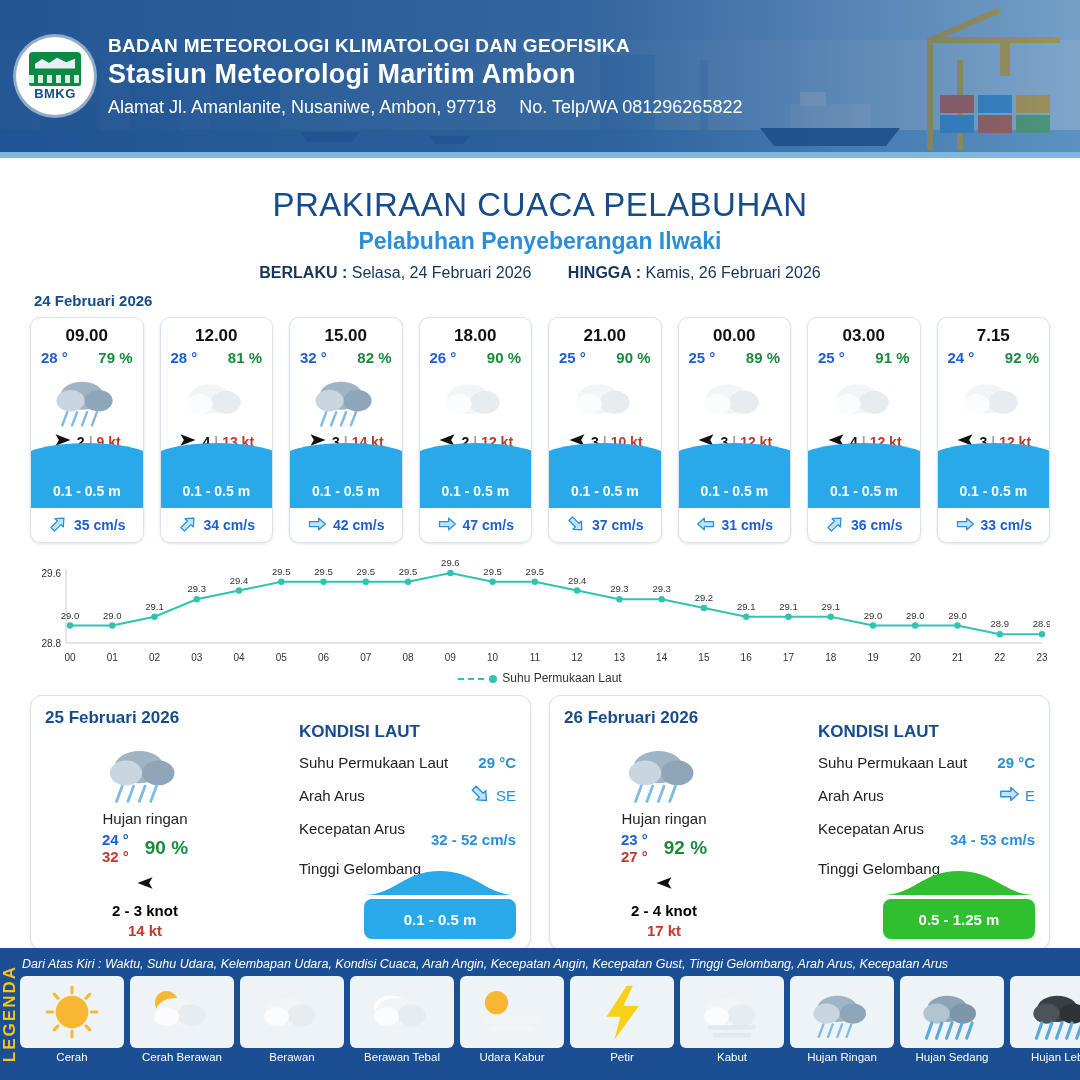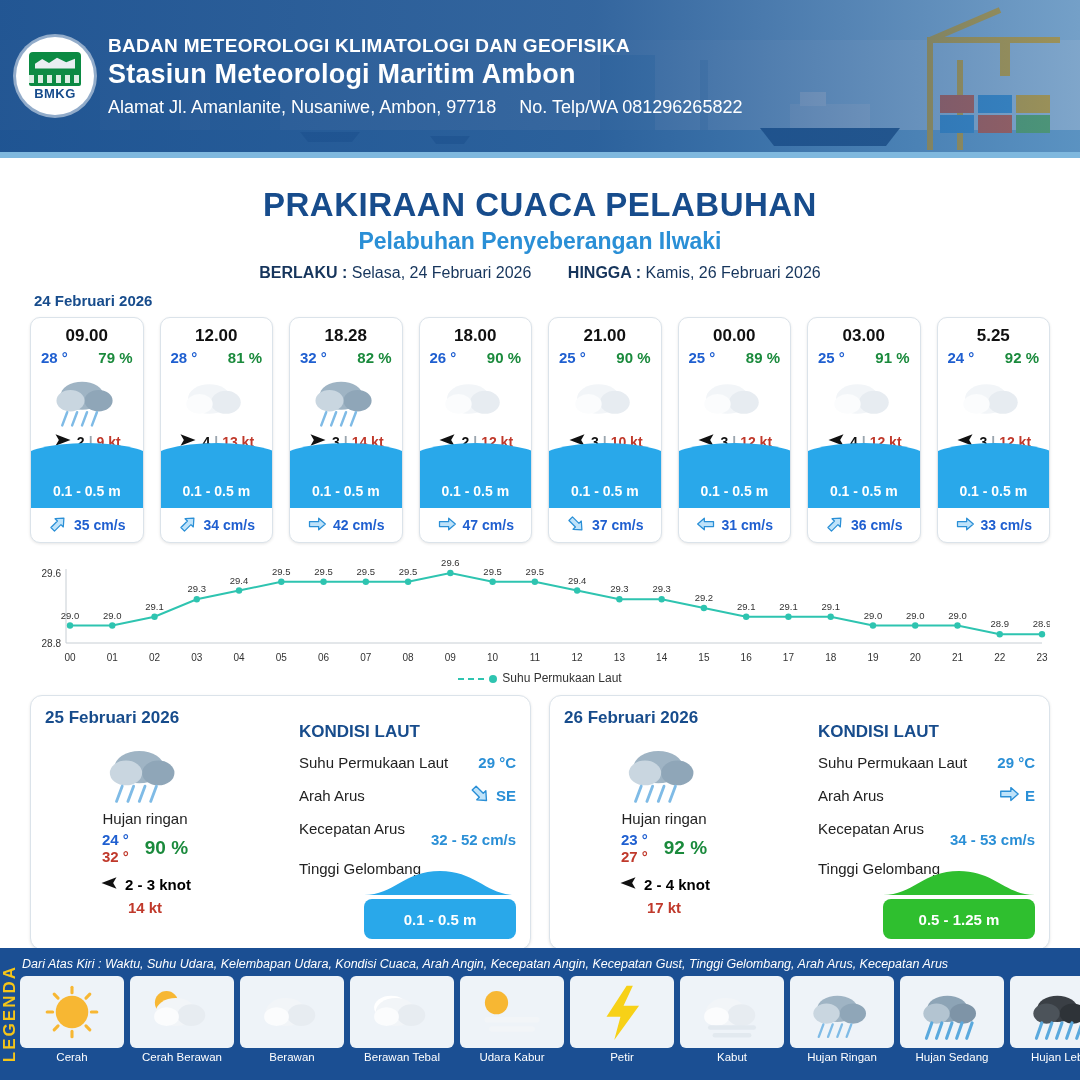--- a/index.html
+++ b/index.html
@@ -48,21 +48,21 @@
   }
   .logo-text { font-size: 13px; font-weight: bold; color:#174c8c; letter-spacing:.5px; margin-top:0;}
   .hdr-texts { color:#ffffff; }
   .hdr-line1 { font-size: 19px; font-weight: bold; letter-spacing: .3px; }
   .hdr-line2 { font-size: 27px; font-weight: bold; margin-top: 2px; letter-spacing:.2px;}
   .hdr-line3 { font-size: 18px; margin-top: 7px; }
   .hdr-line3 .telp { margin-left: 18px; }
 
   
   .title-wrap { text-align:center; margin-top: 14px; }
-  .title1 { font-size: 33px; font-weight: bold; color:#174c8c; letter-spacing:.5px;margin-top:28px; }
+  .title1 { font-size: 33px; font-weight: normal; color:#174c8c; letter-spacing:.5px;margin-top:28px; }
   .title2 { font-size: 23px; font-weight: bold; color:#2a8fd6; margin-top: 4px; }
   .validity { text-align:center; margin-top: 9px; font-size: 16px; color:#16355c; }
   .validity b { font-weight: bold; }
   .validity .grp { margin: 0 16px; }
 
   .date-label { margin: 10px 11px 4px 34px; font-size: 15px; font-weight: bold; color:#174c8c; }
 
   
   .cards {
     display: flex; gap: 16px; padding: 4px 30px; justify-content: space-between;
@@ -103,28 +103,28 @@
   .panels { display:flex; gap: 18px; padding: 0 30px; margin-top: 10px; }
   .panel { flex:1; background:#fff; border:1px solid #dbe3ea; border-radius: 12px; box-shadow:0 1px 3px rgba(0,0,0,.1); padding: 12px 14px 10px; display:flex; position:relative; height: 255px;}
   .p-left { width: 200px; text-align:center; }
   .p-date { font-size:17px; font-weight:bold; color:#174c8c; text-align:left; }
   .p-icon { height: 74px; display:flex; align-items:center; justify-content:center; margin-top:6px;}
   .p-cond { font-size:15px; color:#222; margin-top:2px;}
   .p-temps { display:flex; justify-content:center; align-items:center; gap:16px; margin-top:4px;}
   .p-tmin { font-size:15px; font-weight:bold; color:#1f5fd0; }
   .p-tmax { font-size:15px; font-weight:bold; color:#c0392b; }
   .p-hum { font-size:19px; font-weight:bold; color:#1a8a3c; }
-  .p-wind { display:flex; align-items:center; justify-content:center; gap:6px; margin-top:8px; font-size:15px; font-weight:bold;}
+  .p-wind { display:flex; align-items:center; justify-content:center; gap:6px; margin-top:8px; font-size:15px; font-weight:bold;flex-direction:column;}
   .p-gust { font-size:15px; font-weight:bold; color:#c0392b; margin-top:3px; }
   .p-right { flex:1; padding-left: 6px; position:relative;margin-left:48px;}
   .p-title { font-size:17px; font-weight:bold; color:#174c8c; margin-top:14px;}
   .row { display:flex; justify-content:space-between; align-items:center; margin-top:12px; font-size:15px; color:#222;}
   .row .val { color:#2a8fd6; font-weight:bold; }
   .row .valdark { color:#2a8fd6; font-weight:bold; }
-  .dir-val { display:flex; align-items:center; gap:5px; color:#2a8fd6; font-weight:bold; }
+  .dir-val { display:flex; align-items:center; gap:5px; color:#2a8fd6; font-weight:normal; }
   .wavebox { position:absolute; right:0; bottom:0; width:152px; }
   .wave-pill { height:40px; border-radius:8px; display:flex; align-items:center; justify-content:center; color:#fff; font-size:15px; font-weight:bold; }
   .wave-blue { background:#29a8ea; }
   .wave-green { background:#2fbf2f; }
   .wave-hump { height:26px; }
 
   
   .legend-wrap { position:absolute; left:0; bottom:0; width:1080px; height:132px; background:#1b4f93; display:flex; }
   .legend-side {
     width: 34px; background:#1b4f93; color:#f5c518; font-weight:bold; font-size:17px;
@@ -280,21 +280,21 @@
        <div class="wave-txt">0.1 - 0.5 m</div>
      </div>
      <div class="c-cur">
        <span><svg width="20" height="20" viewBox="0 0 24 24" style="transform:rotate(-45deg)">
     <path d="M3 9 L14 9 L14 5 L22 12 L14 19 L14 15 L3 15 Z" fill="#bfe3fa" stroke="#2a8fd6" stroke-width="1.5" stroke-linejoin="round"></path>
           </svg></span>
        <span>34 cm/s</span>
      </div>
     </div>
     <div class="card">
-      <div class="c-time">18.28</div>
+      <div class="c-time">15.00</div>
      <div class="c-th">
        <span class="c-temp">32 °</span>
        <span class="c-hum">82 %</span>
      </div>
      <div class="c-icon">
         <svg width="92" height="66" viewBox="0 0 100 80">
           <ellipse cx="44" cy="36" rx="26" ry="17" fill="#9fb4c4"></ellipse>
           <ellipse cx="64" cy="42" rx="17" ry="13" fill="#8fa6b8"></ellipse>
           <ellipse cx="30" cy="42" rx="17" ry="13" fill="#c9d6e0"></ellipse>
           <g stroke="#7fbbe6" stroke-width="3" stroke-linecap="round">
@@ -441,21 +441,21 @@
        <div class="wave-txt">0.1 - 0.5 m</div>
      </div>
      <div class="c-cur">
        <span><svg width="20" height="20" viewBox="0 0 24 24" style="transform:rotate(-45deg)">
     <path d="M3 9 L14 9 L14 5 L22 12 L14 19 L14 15 L3 15 Z" fill="#bfe3fa" stroke="#2a8fd6" stroke-width="1.5" stroke-linejoin="round"></path>
           </svg></span>
        <span>36 cm/s</span>
      </div>
     </div>
     <div class="card">
-      <div class="c-time">5.25</div>
+      <div class="c-time">7.15</div>
      <div class="c-th">
        <span class="c-temp">24 °</span>
        <span class="c-hum">92 %</span>
      </div>
      <div class="c-icon">
         <svg width="92" height="66" viewBox="0 0 100 80">
           <ellipse cx="42" cy="40" rx="26" ry="18" fill="#f2f5f8"></ellipse>
           <ellipse cx="62" cy="44" rx="18" ry="14" fill="#e7ecf1"></ellipse>
           <ellipse cx="30" cy="46" rx="16" ry="12" fill="#fbfcfd"></ellipse>
         </svg>

